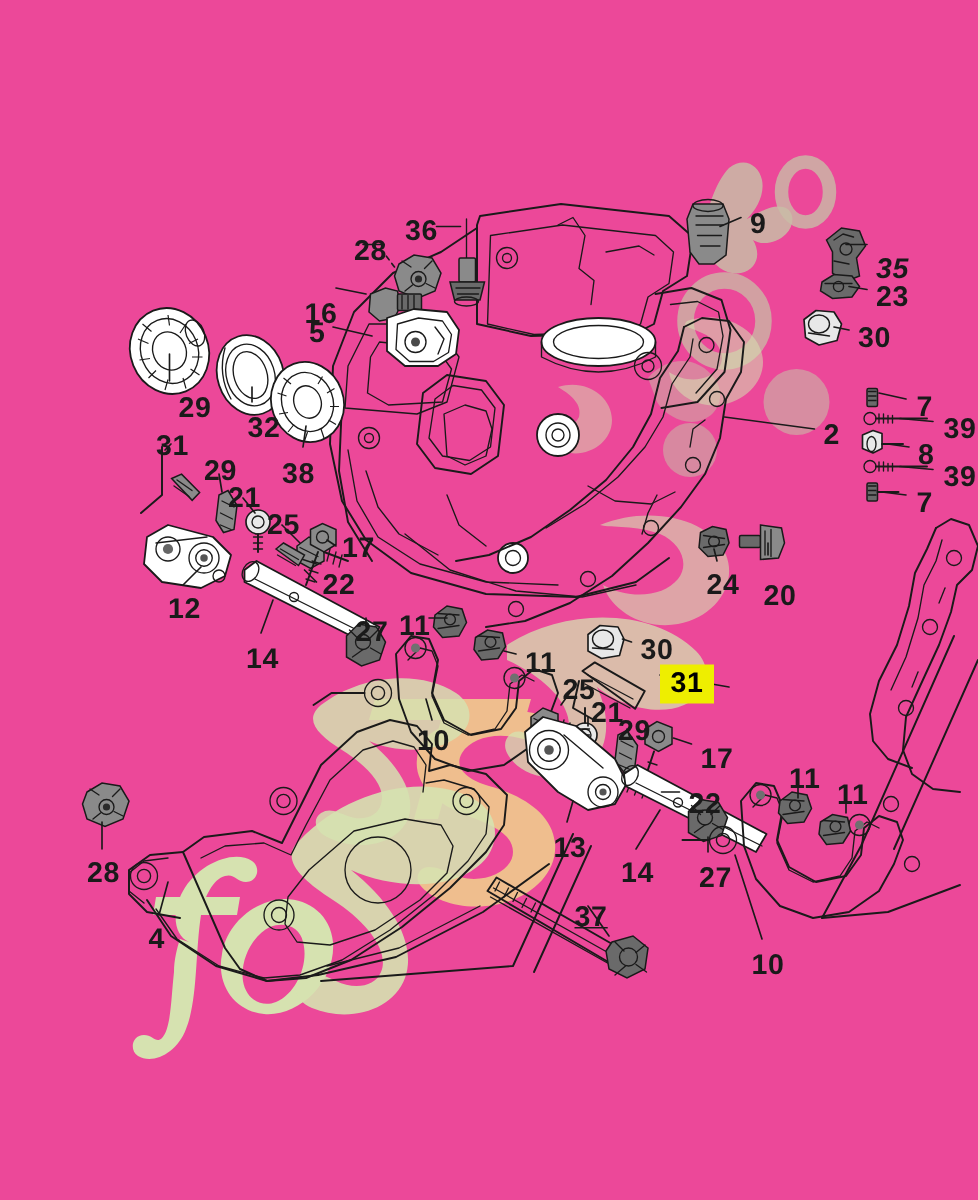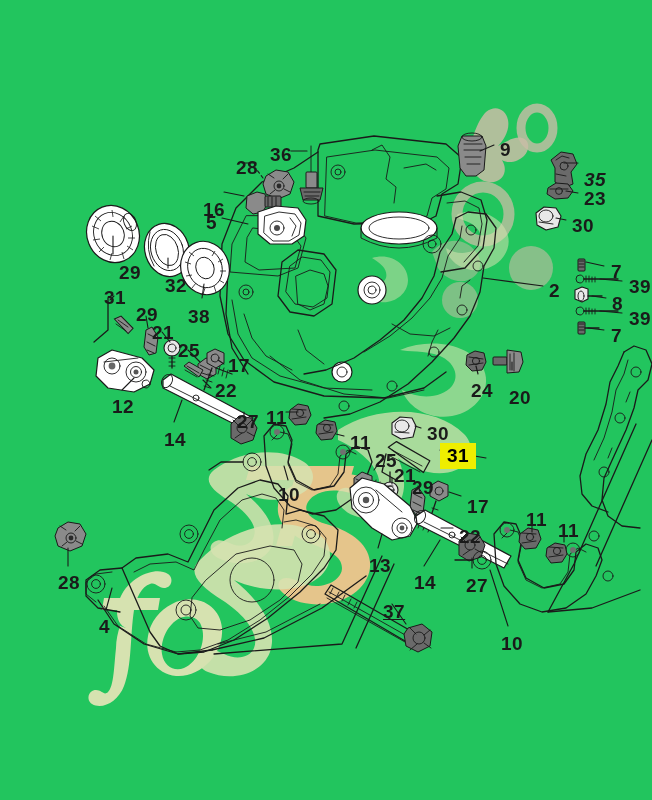--- a/index.html
+++ b/index.html
@@ -8,21 +8,21 @@
     padding: 0;
     background: #ffffff;
   }
   body {
     font-family: "Liberation Sans", sans-serif;
   }
   #page {
     position: relative;
     width: 652px;
     height: 800px;
-    background: #22c55e;
+    background: #ec4899;
     overflow: hidden;
   }
   #diagram-svg {
     position: absolute;
     left: 0;
     top: 0;
     width: 652px;
     height: 800px;
   }
   .callout {

